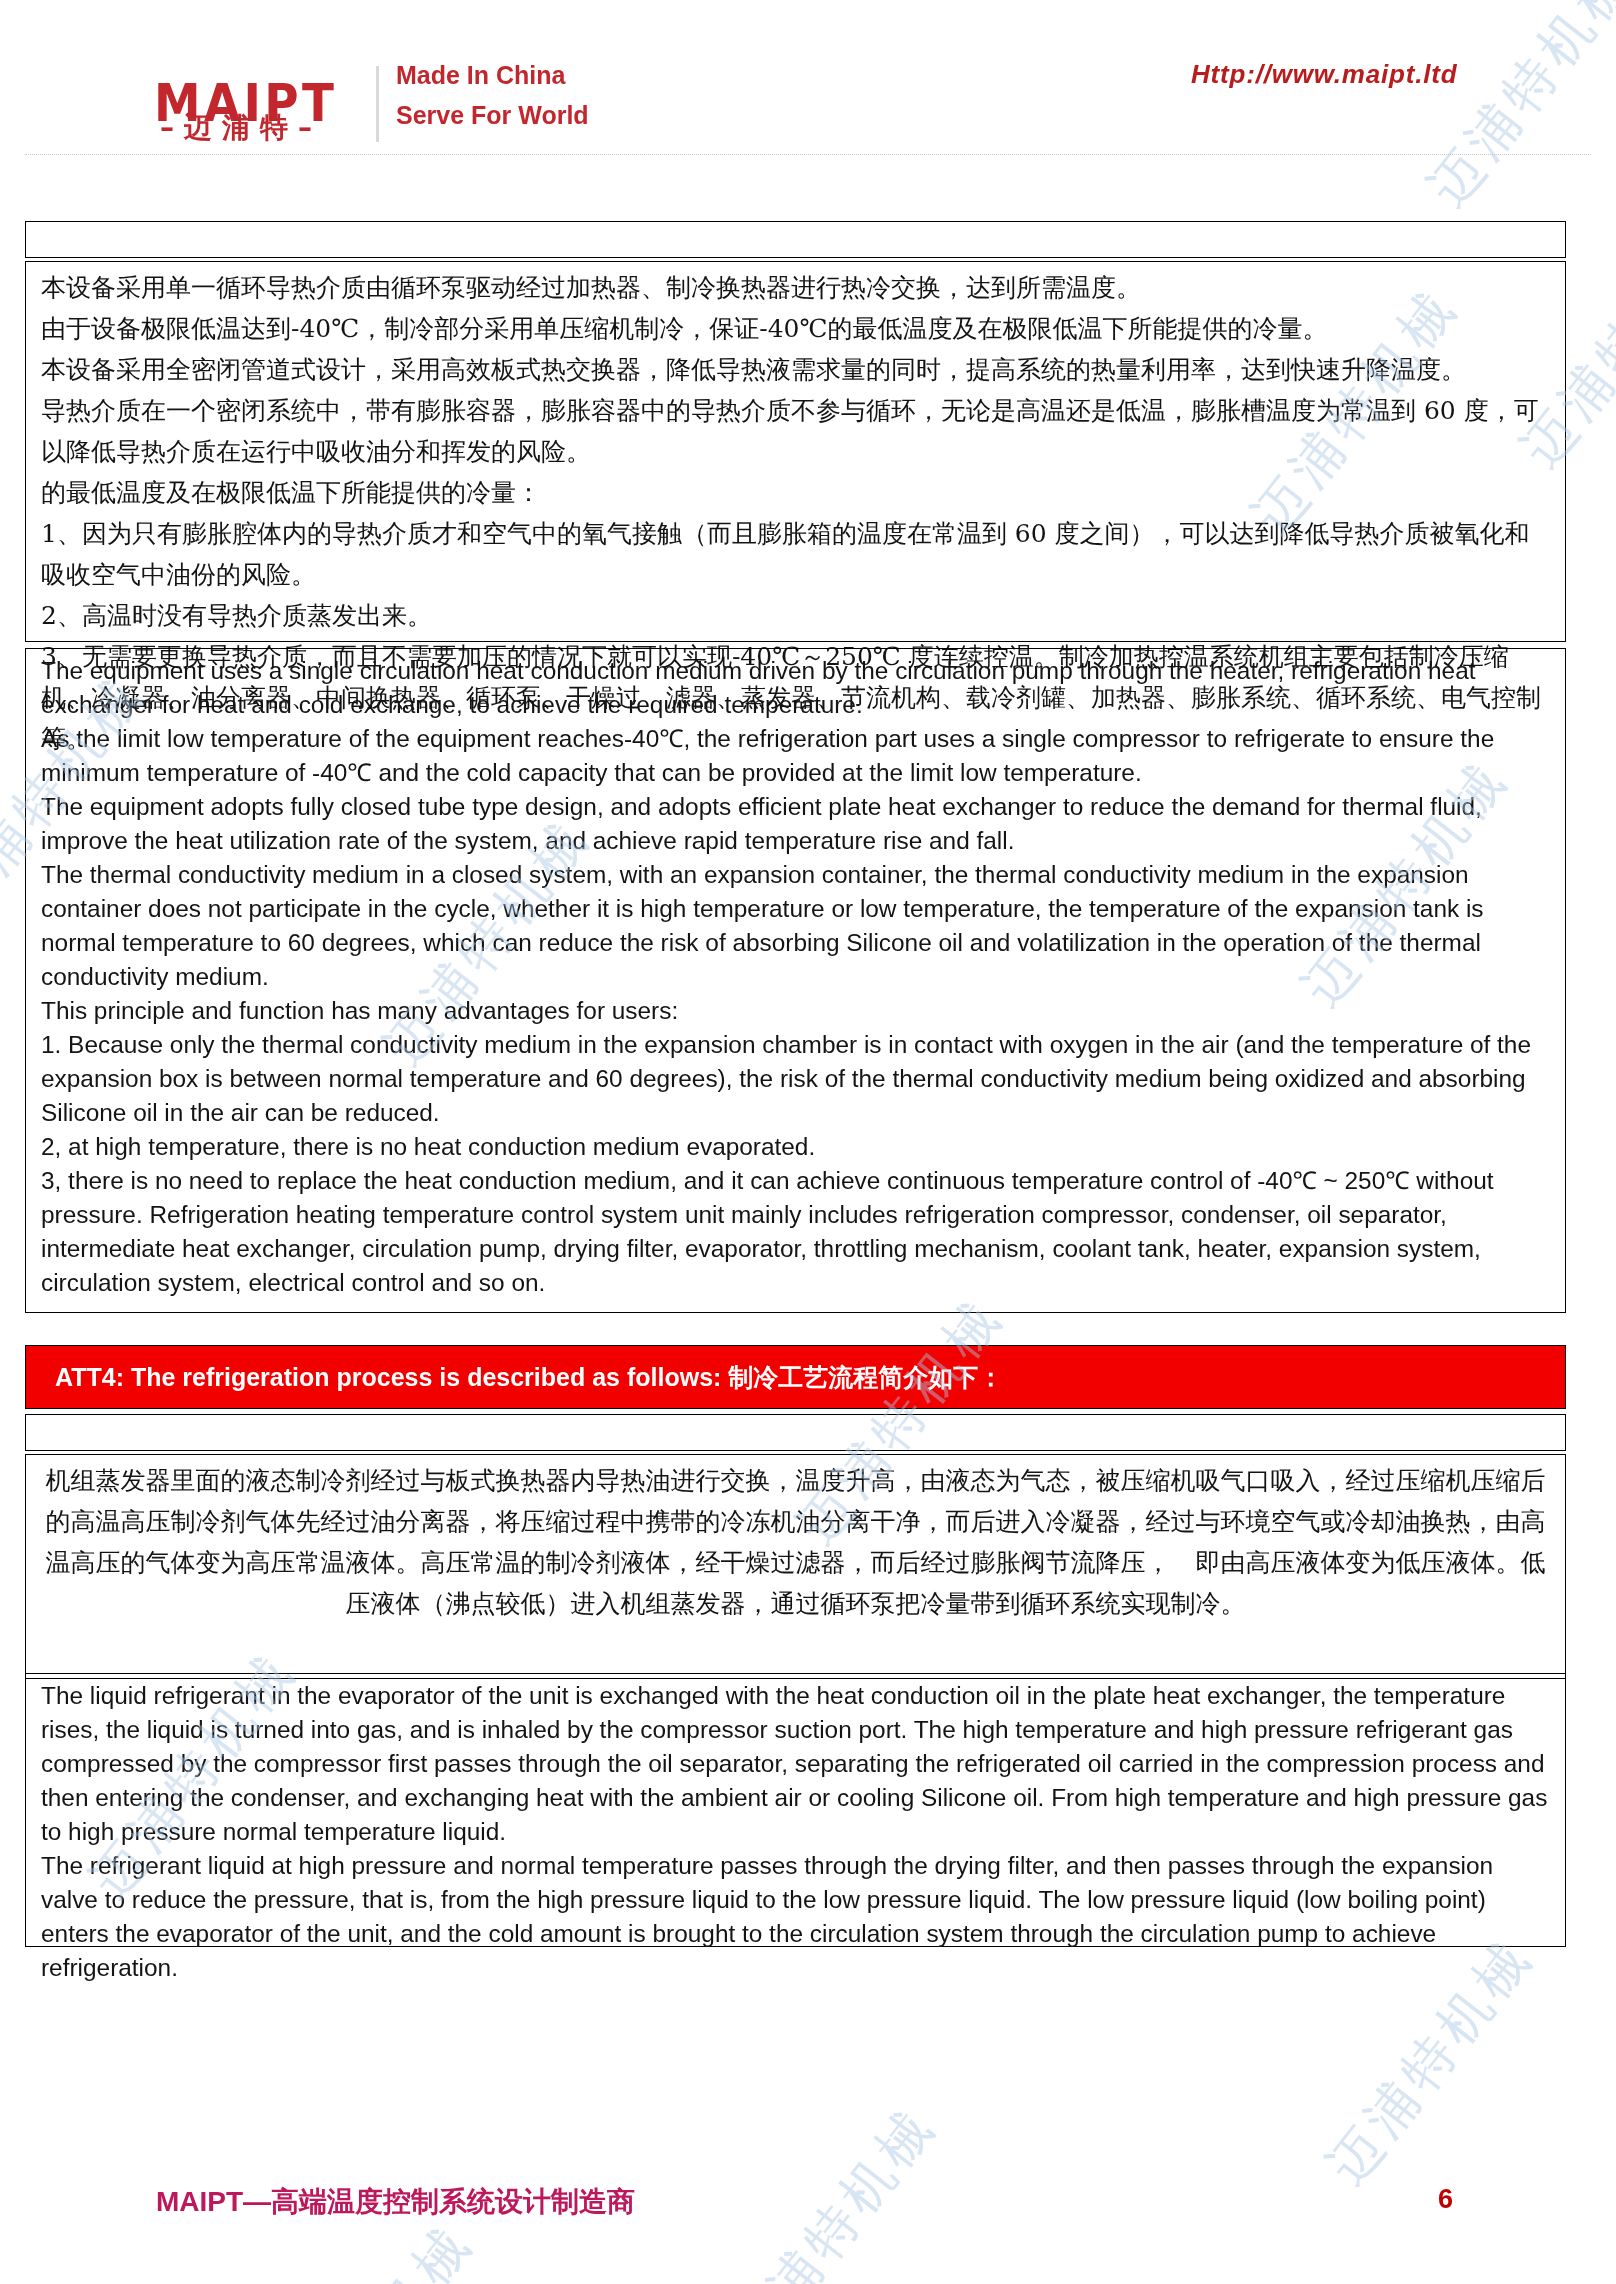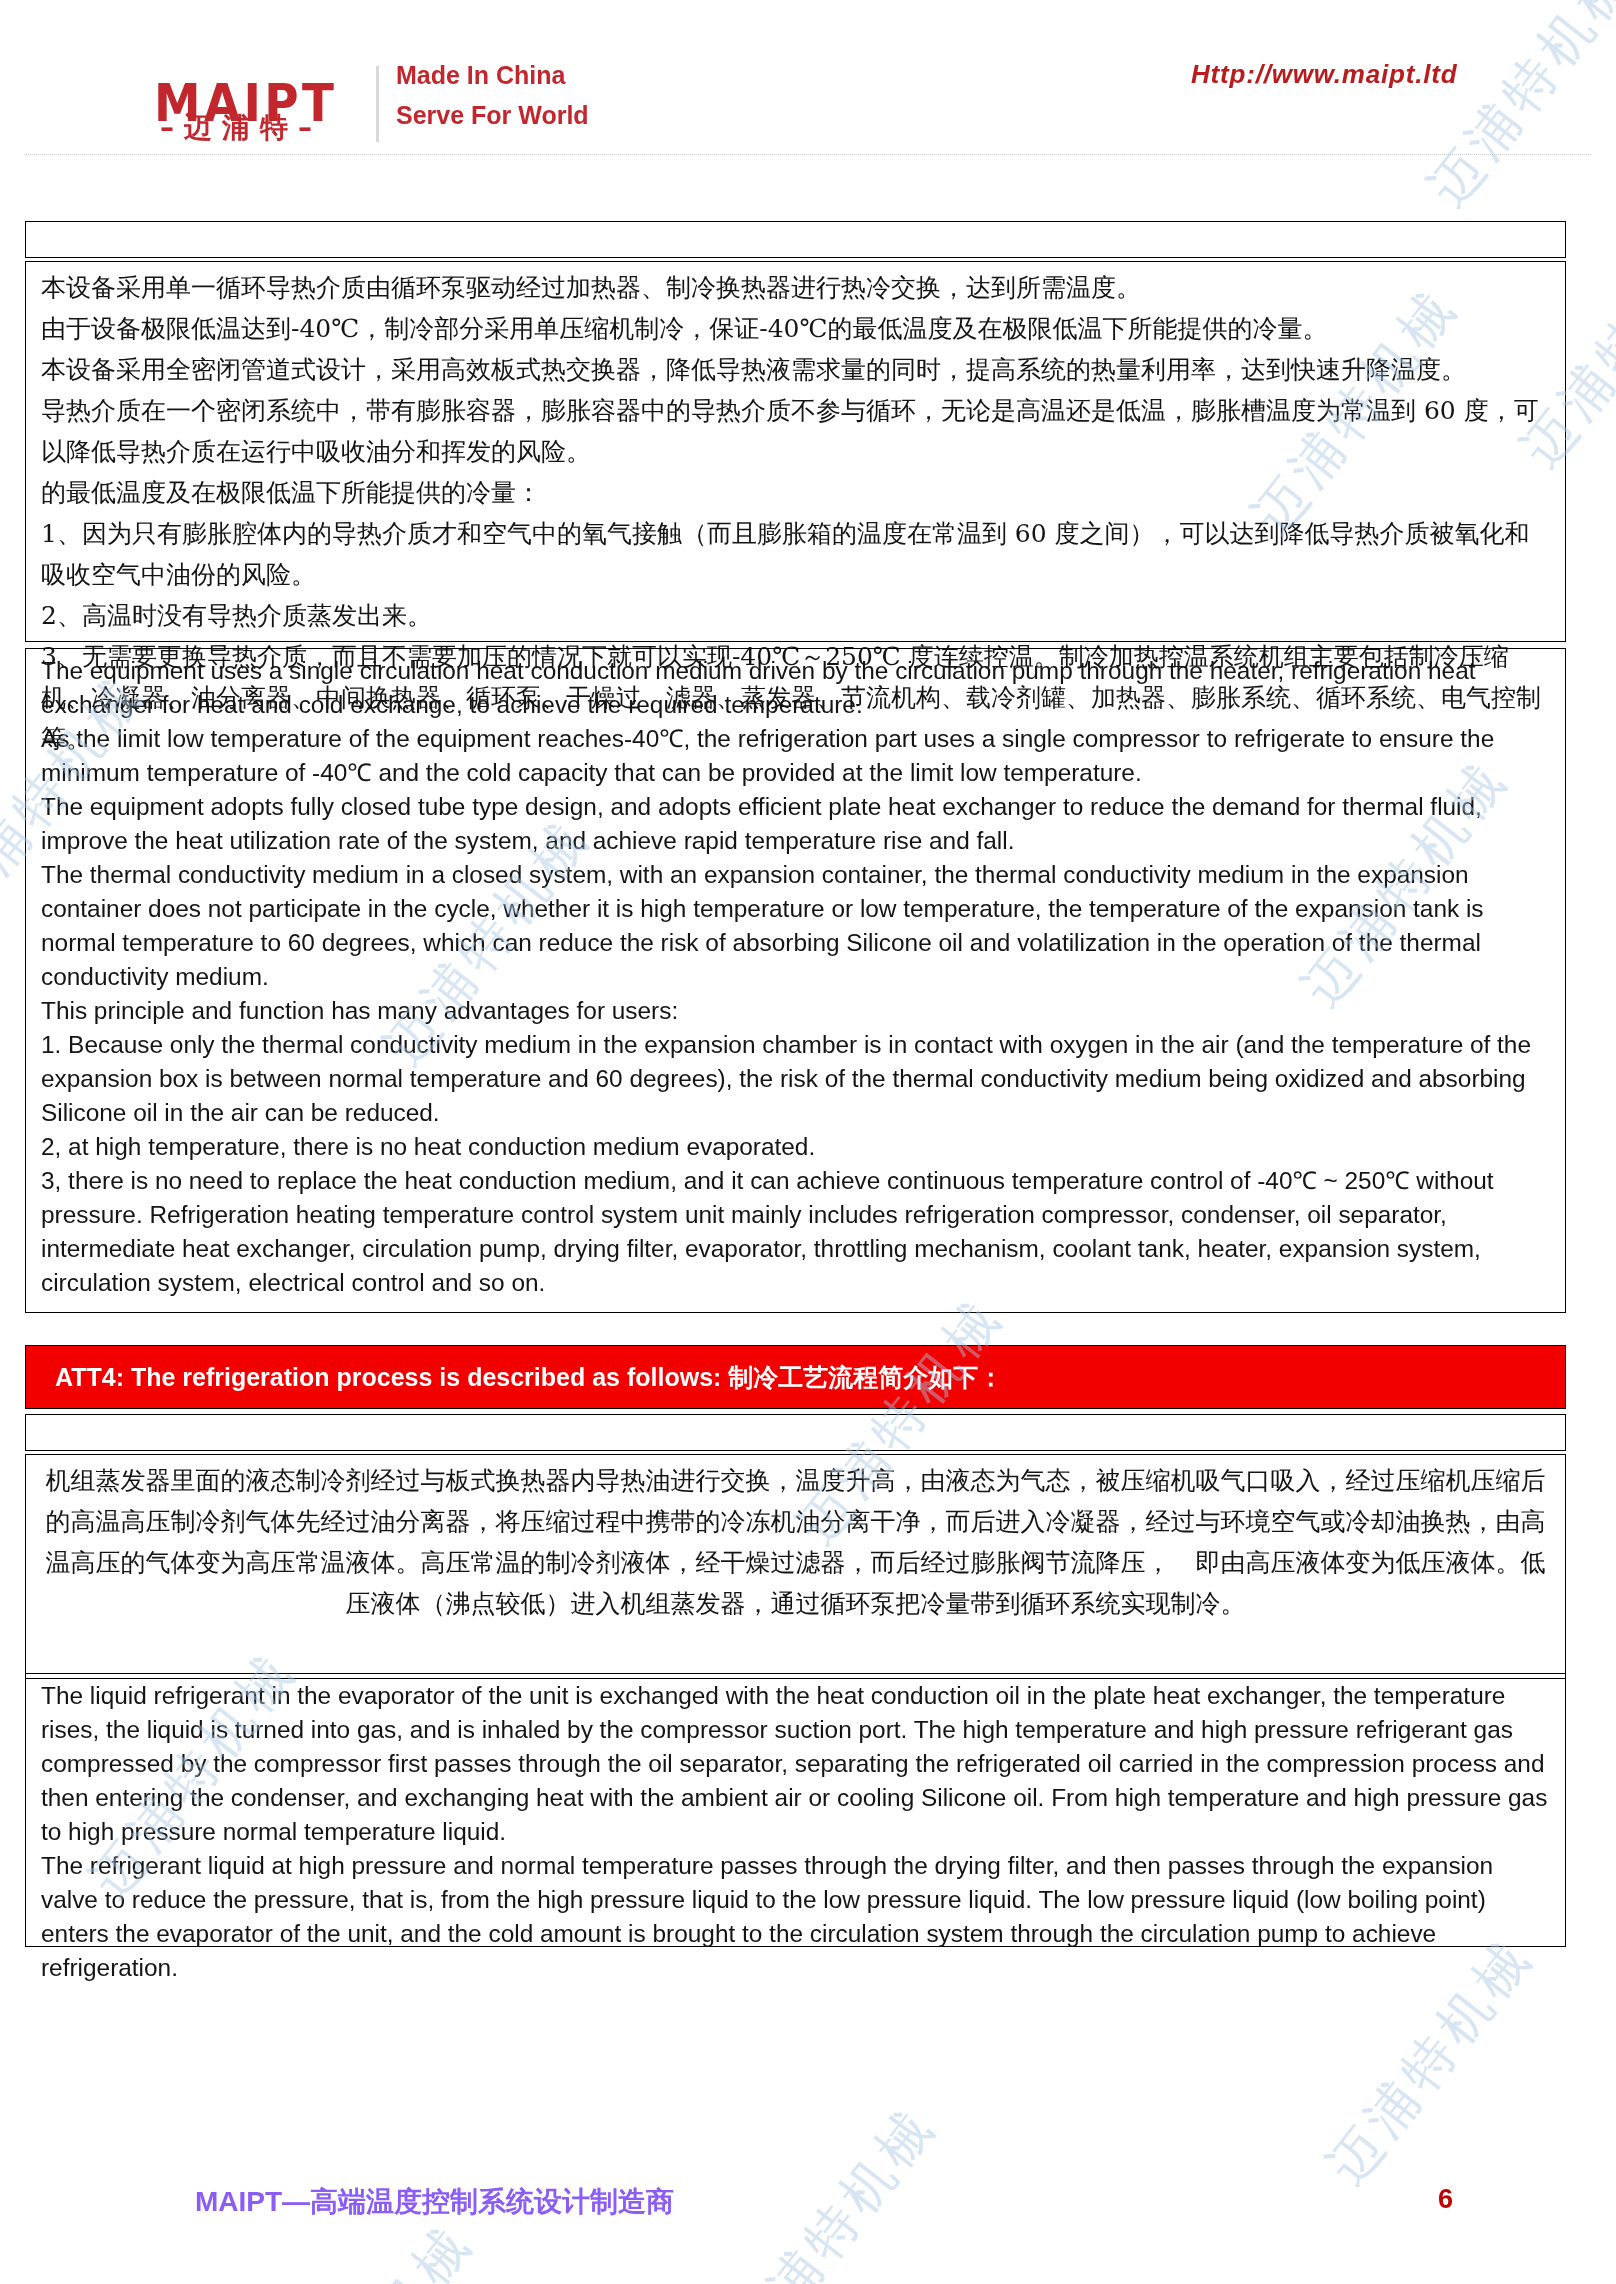--- a/index.html
+++ b/index.html
@@ -53,23 +53,22 @@
   .cnbox{font-family:"DejaVu Serif","Liberation Serif",serif;font-size:25px;line-height:41px;color:#141414;}
   .enbox{font-family:"Liberation Sans",sans-serif;font-size:24.4px;line-height:34px;color:#141414;}
   .cn1{top:261px;height:381px;}
   .en1{top:648px;height:665px;}
   .cn2{top:1454px;height:225px;text-align:center;}
   .en2{top:1648px;height:274px;margin-top:25px;}
   .para{margin:0;}
 
   
   .footer-company{
-    left:156px;top:2183px;font-size:28px;font-weight:700;color:#8b5cf6;
+    left:156px;top:2183px;font-size:28px;font-weight:700;color:#be185d;
     font-family:"Liberation Sans",sans-serif;
-    margin-left:39px;
   }
   .footer-page{
     left:1438px;top:2184px;font-size:27px;font-weight:700;color:#c00000;
   }
 
   
   .wm{
     position:absolute;z-index:5;pointer-events:none;
     font-family:"DejaVu Serif",serif;font-size:52px;letter-spacing:6.7px;
     color:#a9c6e4;opacity:0.45;white-space:nowrap;

